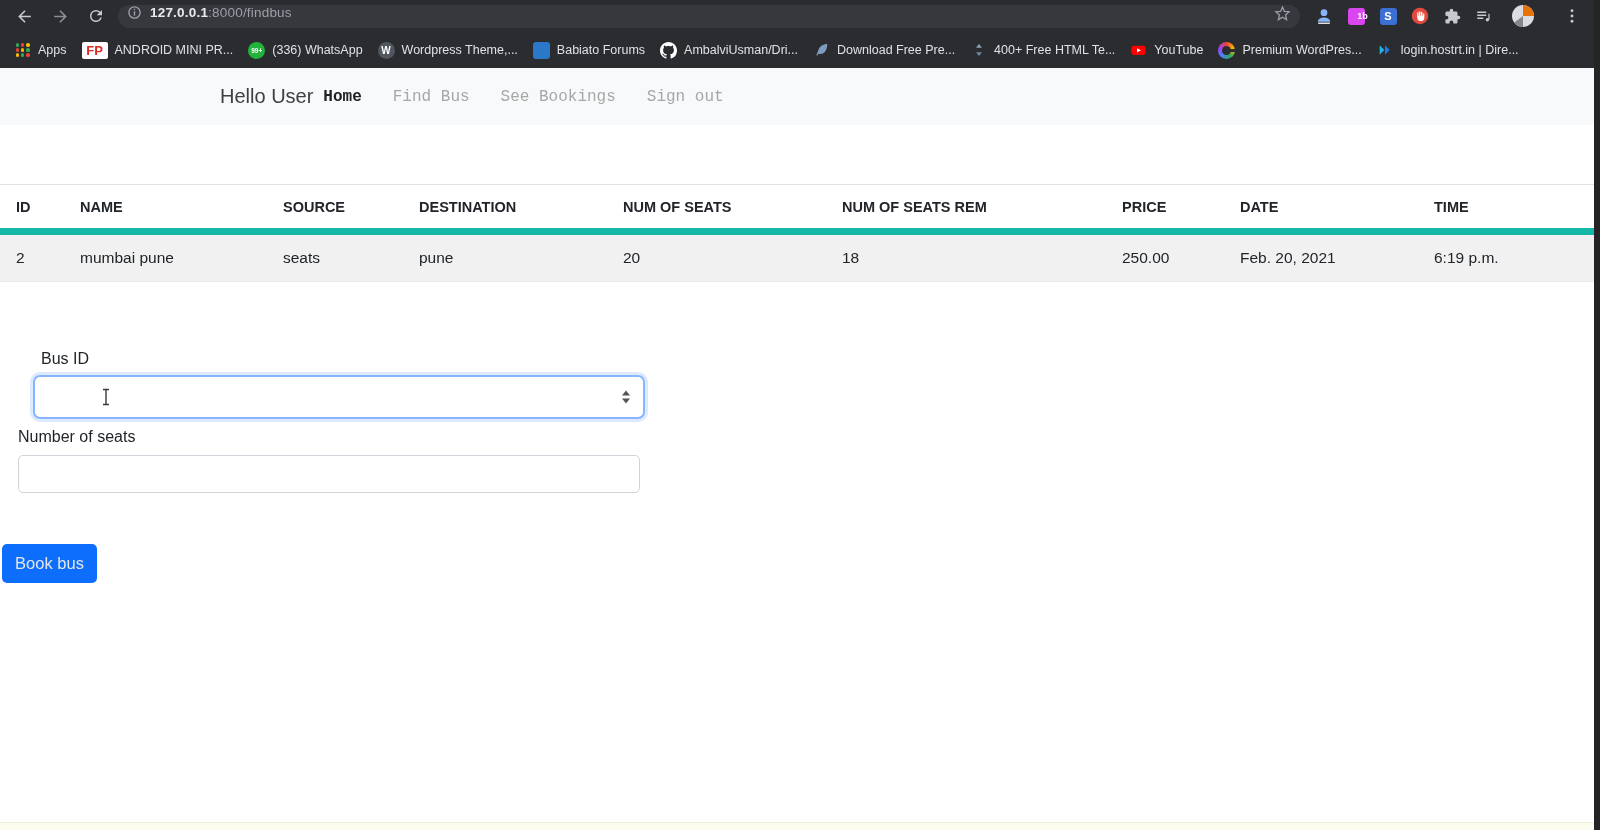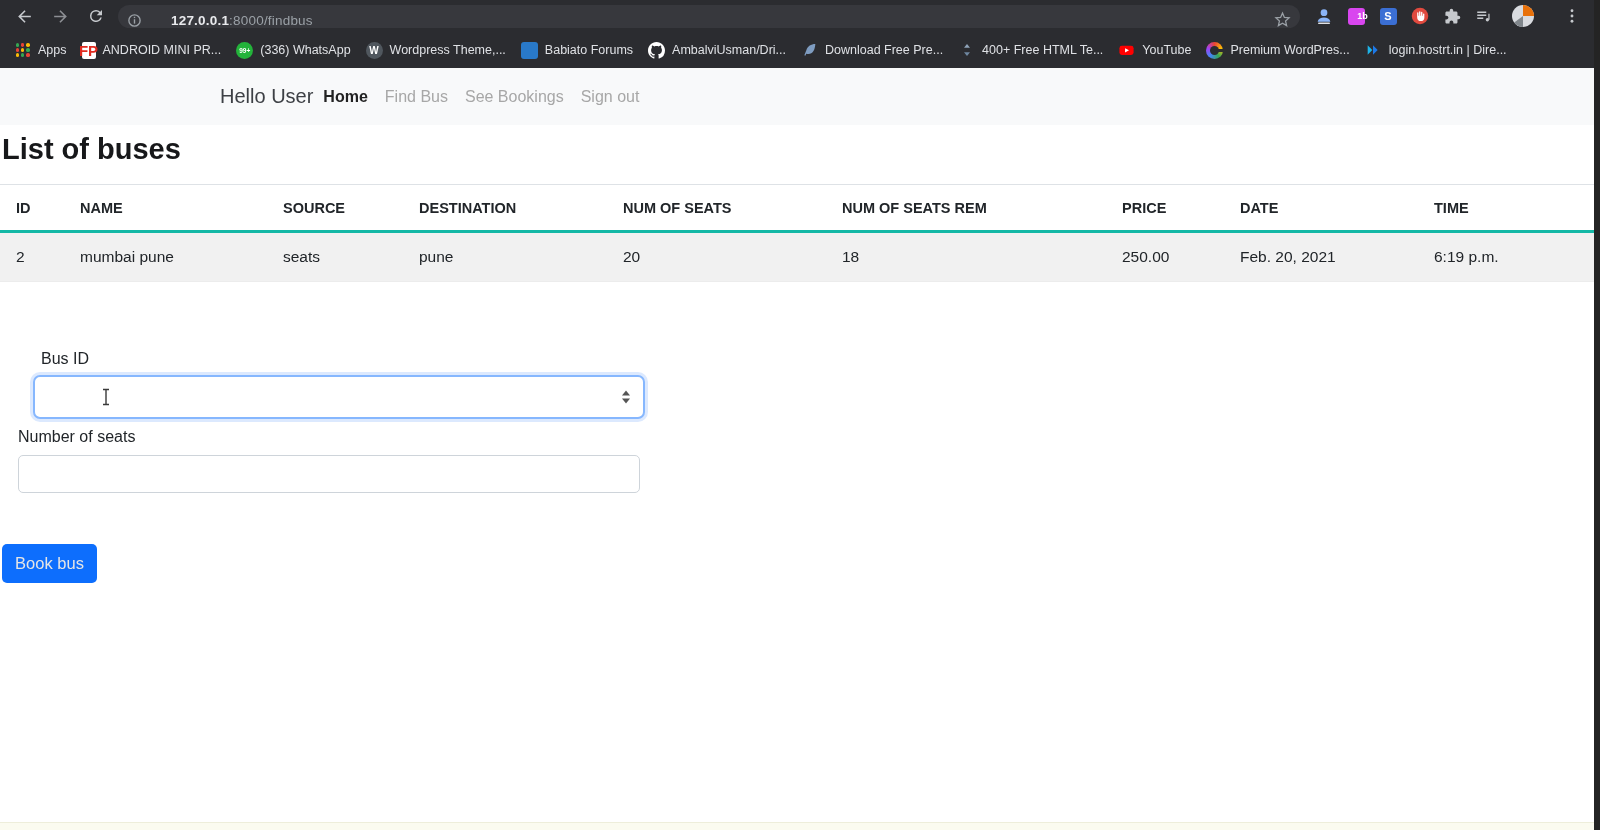--- a/index.html
+++ b/index.html
@@ -5,21 +5,21 @@
   * { margin:0; padding:0; box-sizing:border-box; }
   html,body { width:1600px; height:830px; overflow:hidden; font-family:"Liberation Sans","DejaVu Sans",sans-serif; background:#fff; }
   .screen { position:relative; width:1600px; height:830px; overflow:hidden; background:#fff; }
 
   
   .topbar { height:32px; background:#2b2c30; display:flex; align-items:center; position:relative; }
   .tb-icon { width:19px; height:19px; flex:none; display:flex; align-items:center; justify-content:center; cursor:pointer; }
   .tb-back { margin-left:15px; }
   .tb-fwd  { margin-left:17px; opacity:.75; }
   .tb-reload { margin-left:16px; }
-  .url-pill { margin-left:13px; width:1182px; height:23px; background:#37383d; border-radius:12px; display:flex; align-items:flex-end; padding:0 9px;gap:21px; }
+  .url-pill { margin-left:13px; width:1182px; height:23px; background:#37383d; border-radius:12px; display:flex; align-items:flex-start; padding:0 9px; }
   .url-info { width:15px; height:15px; flex:none; }
   .url-text { margin-left:8px; font-size:13.5px; letter-spacing:.2px; white-space:nowrap; }
   .url-host { color:#e9eaed; font-weight:bold; }
   .url-path { color:#9aa0a6; }
   .url-star { margin-left:auto; width:17px; height:17px; }
   .ext-area { display:flex; align-items:center; gap:14px; margin-left:15px; }
   .ext-icon { width:18px; height:18px; display:flex; align-items:center; justify-content:center; position:relative; cursor:pointer; }
   .sq-icon { width:17px; height:17px; border-radius:3px; display:flex; align-items:center; justify-content:center; font-size:9px; font-weight:bold; }
   .icon-1b { background:#d946ef; color:#fff;padding-left:13px; }
   .icon-s  { background:#3b6fd4; color:#fff; font-size:11px; }
@@ -29,41 +29,41 @@
   
   .bookmarks { height:36px; background:#2b2c30; display:flex; align-items:center; padding-left:14px; gap:15px; white-space:nowrap; overflow:hidden; }
   .bm { display:flex; align-items:center; gap:7px; cursor:pointer; flex:none; }
   .bm-label { font-size:12.5px; color:#dfe1e5; }
   .fav { width:17px; height:17px; flex:none; display:flex; align-items:center; justify-content:center; }
   .apps-grid { width:14px; height:14px; display:grid; grid-template-columns:repeat(3,1fr); gap:1.5px; }
   .apps-grid i { border-radius:50%; }
   .apps-grid i:nth-child(1){background:#34a853}.apps-grid i:nth-child(2){background:#ea4335}.apps-grid i:nth-child(3){background:#fbbc05}
   .apps-grid i:nth-child(4){background:#ea4335}.apps-grid i:nth-child(5){background:#fbbc05}.apps-grid i:nth-child(6){background:#34a853}
   .apps-grid i:nth-child(7){background:#fbbc05}.apps-grid i:nth-child(8){background:#34a853}.apps-grid i:nth-child(9){background:#ea4335}
-  .fav-fp { width:14px; height:17px; background:#fff; border-radius:2px; color:#e02b20; font-size:15px; font-weight:bold; display:flex; align-items:center; justify-content:center; }
+  .fav-fp { width:26px; height:17px; background:#fff; border-radius:2px; color:#e02b20; font-size:13px; font-weight:bold; display:flex; align-items:center; justify-content:center; }
   .fav-wa { width:17px; height:17px; background:#23b33a; border-radius:50%; color:#fff; font-size:6.5px; font-weight:bold; display:flex; align-items:center; justify-content:center; }
   .fav-wp { width:17px; height:17px; background:#50575e; border-radius:50%; color:#fff; font-size:10px; font-weight:bold; display:flex; align-items:center; justify-content:center; }
   .fav-bab { width:17px; height:17px; background:#2979c8; border-radius:3px; display:grid; grid-template-columns:repeat(2,4px); grid-auto-rows:4px; gap:2px; align-content:center; justify-content:center; }
   .fav-bab i { background:#fff; border-radius:1px; }
   .fav-prem { width:17px; height:17px; border-radius:50%; background:conic-gradient(#e94335,#fbbc05,#34a853,#4285f4,#a142f4,#e94335); position:relative; }
   .fav-prem::after { content:""; position:absolute; inset:4px; background:#2b2c30; border-radius:50%; }
   .fav-prem::before { content:""; position:absolute; right:0; top:7px; width:6px; height:3px; background:#2b2c30; z-index:1; }
 
   
   .page { position:relative; width:1600px; height:762px; background:#fff; }
   .navbar { height:57px; background:#f8f9fa; display:flex; align-items:center; padding-left:220px; }
   .brand { font-size:20px; color:#3d4045; margin-right:10px; cursor:pointer; }
-  .nav-links { display:flex; align-items:center; gap:17px; font-size:16px; }
+  .nav-links { display:flex; align-items:center; gap:31px; font-size:16px;font-family:Liberation Mono, monospace; }
   .nav-link { cursor:pointer; }
   .nav-link.active { color:#222; font-weight:bold; }
   .nav-link.muted { color:#a7a7a7; }
 
   .h-list { position:absolute; top:65px; left:2px; font-size:29px; font-weight:bold; color:#17181a; }
   .bus-table { position:absolute; top:116px; left:0; width:1600px; border-collapse:collapse; table-layout:fixed; }
-  .bus-table th { height:47px; padding:0 6px 0 16px; text-align:left; font-size:14.5px; font-weight:bold; color:#212529; border-top:1px solid #dee2e6; border-bottom:3px solid #14b8a6; }
+  .bus-table th { height:47px; padding:0 6px 0 16px; text-align:left; font-size:14.5px; font-weight:bold; color:#212529; border-top:1px solid #dee2e6; border-bottom:7px solid #14b8a6; }
   .bus-table td { height:50px; padding:0 6px 0 16px; font-size:15.5px; color:#212529; background:#f1f1f1; border-bottom:1px solid #ececec; }
 
   .h-choose { position:absolute; top:227px; left:2px; font-size:27px; font-weight:bold; color:#17181a; }
   .form-label { position:absolute; font-size:16px; color:#212529; }
   .lbl-busid { top:282px; left:41px; }
   .lbl-seats { top:360px; left:18px; }
   .busid-wrap { position:absolute; top:307px; left:33px; width:612px; height:44px; }
   .input-busid { width:100%; height:100%; border:2px solid #86b7fe; border-radius:7px; box-shadow:0 0 0 3px rgba(96,154,250,.22); font-size:16px; padding:0 34px 0 12px; outline:none; background:#fff; }
   .caret { position:absolute; left:68px; top:13px; }
   .spin { position:absolute; right:15px; top:50%; transform:translateY(-50%); display:flex; flex-direction:column; gap:3px; align-items:center; cursor:pointer; }
@@ -256,21 +256,20 @@
     <nav class="navbar">
       <span class="brand">Hello User</span>
       <div class="nav-links">
         <span class="nav-link active">Home</span>
         <span class="nav-link muted">Find Bus</span>
         <span class="nav-link muted">See Bookings</span>
         <span class="nav-link muted">Sign out</span>
       </div>
     </nav>
 
-    <h1 class="h-list">List of buses</h1>
 
     <table class="bus-table">
       <colgroup>
         <col style="width:64px">
           <col style="width:203px">
           <col style="width:136px">
           <col style="width:204px">
         <col style="width:219px">
           <col style="width:280px">
           <col style="width:118px">

